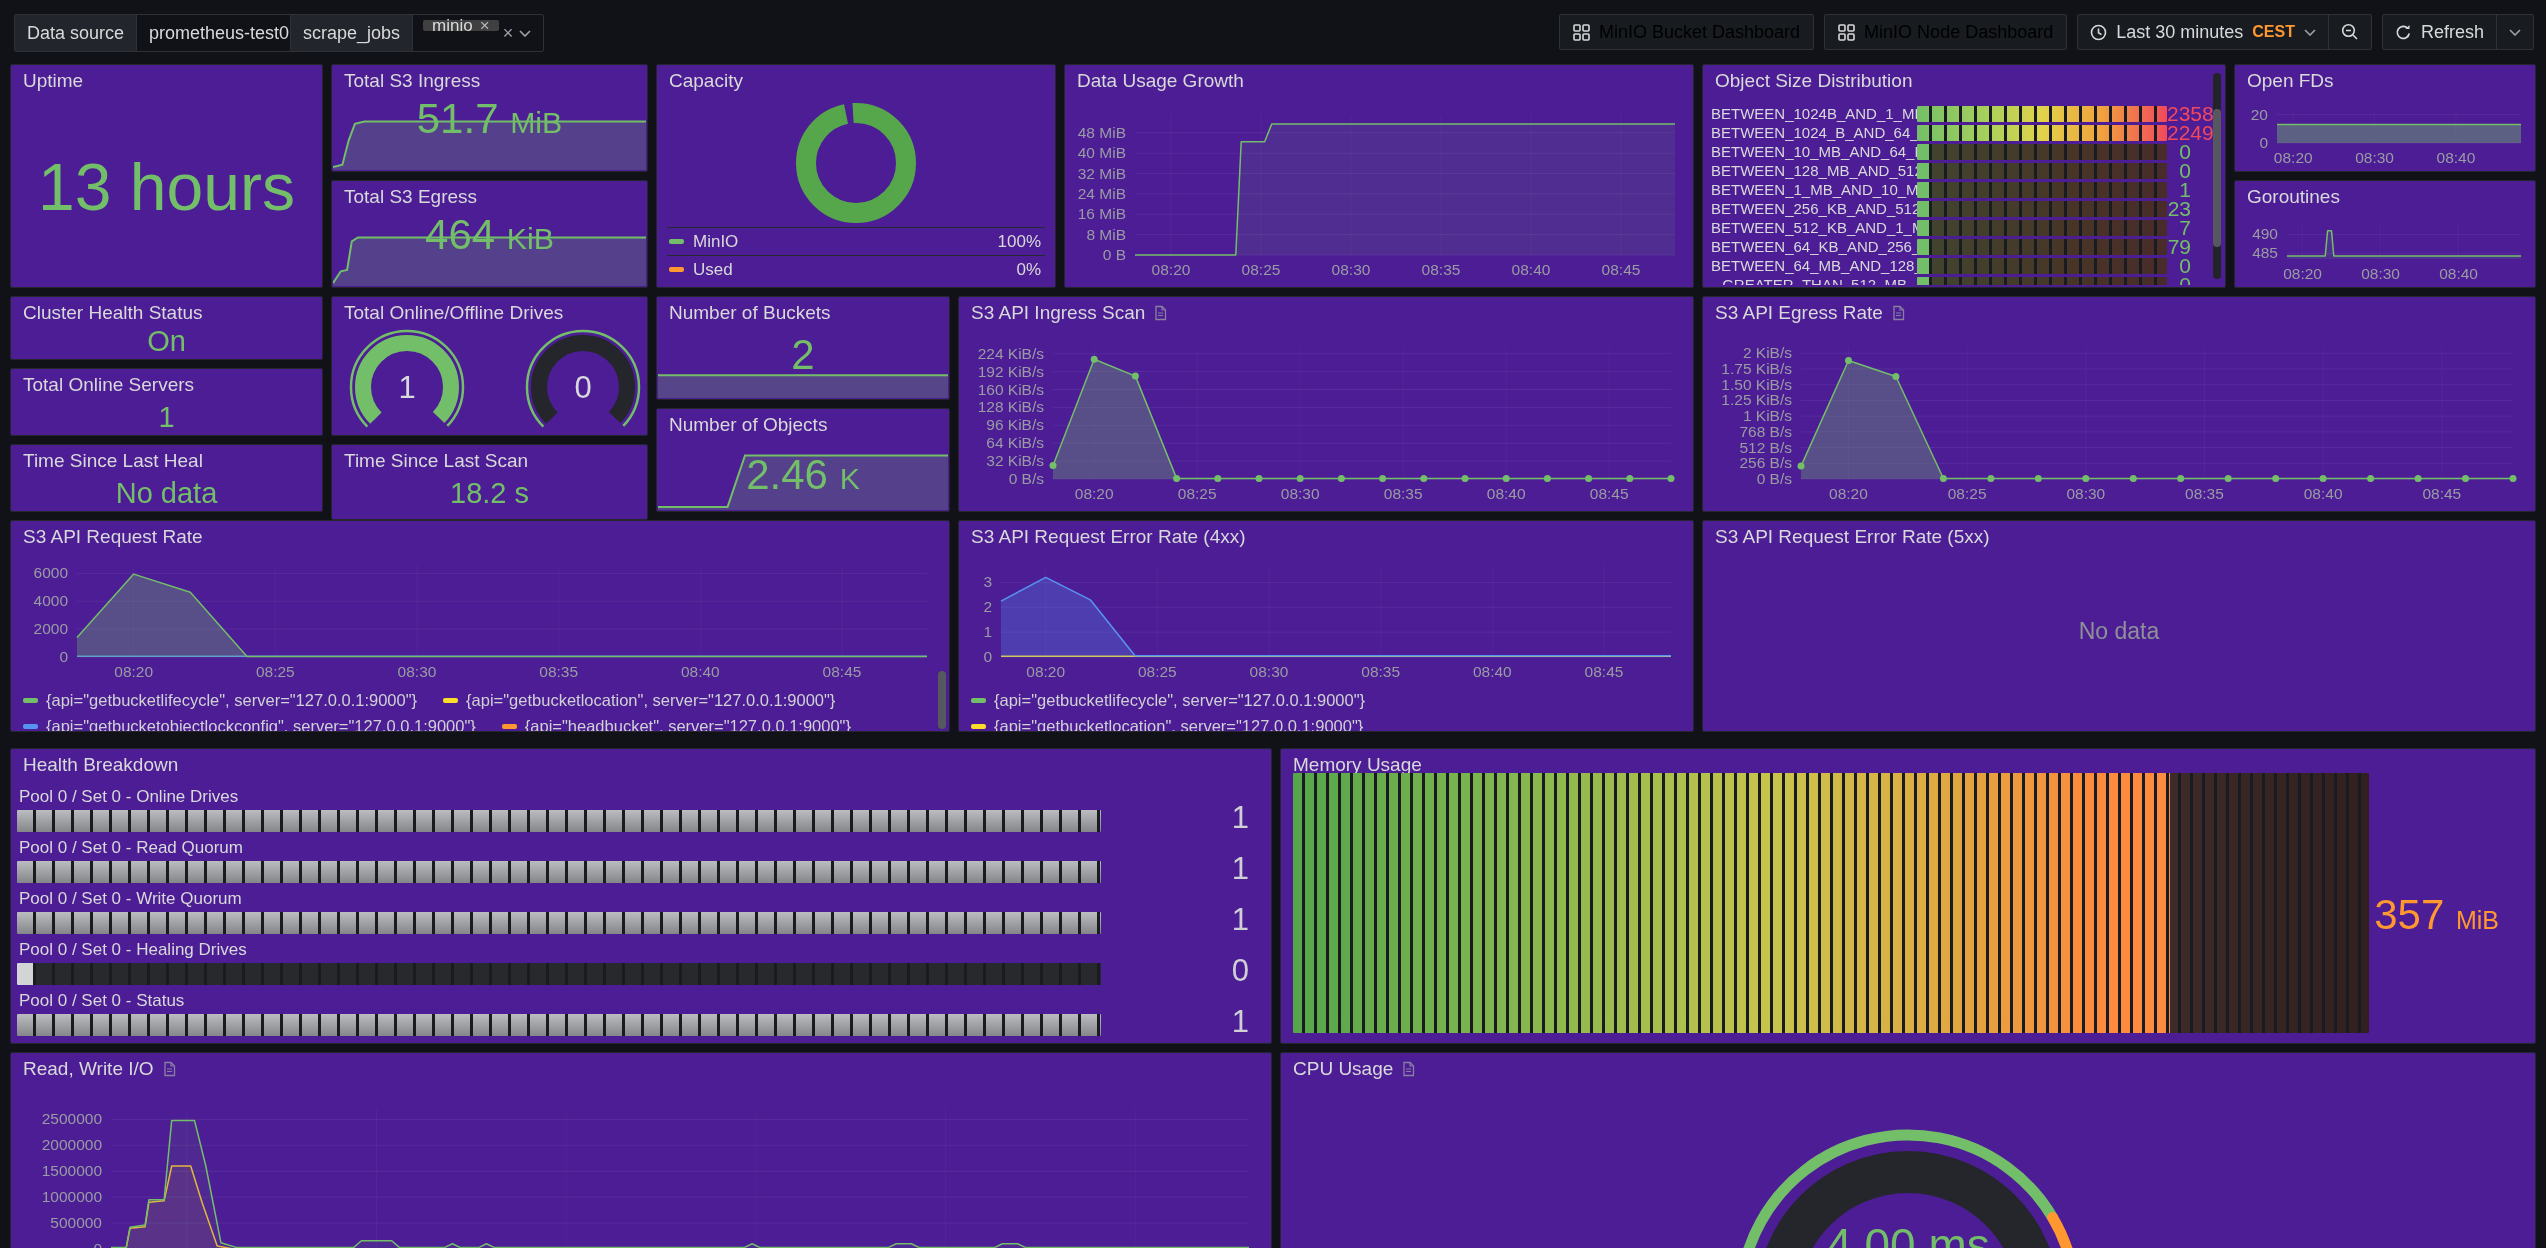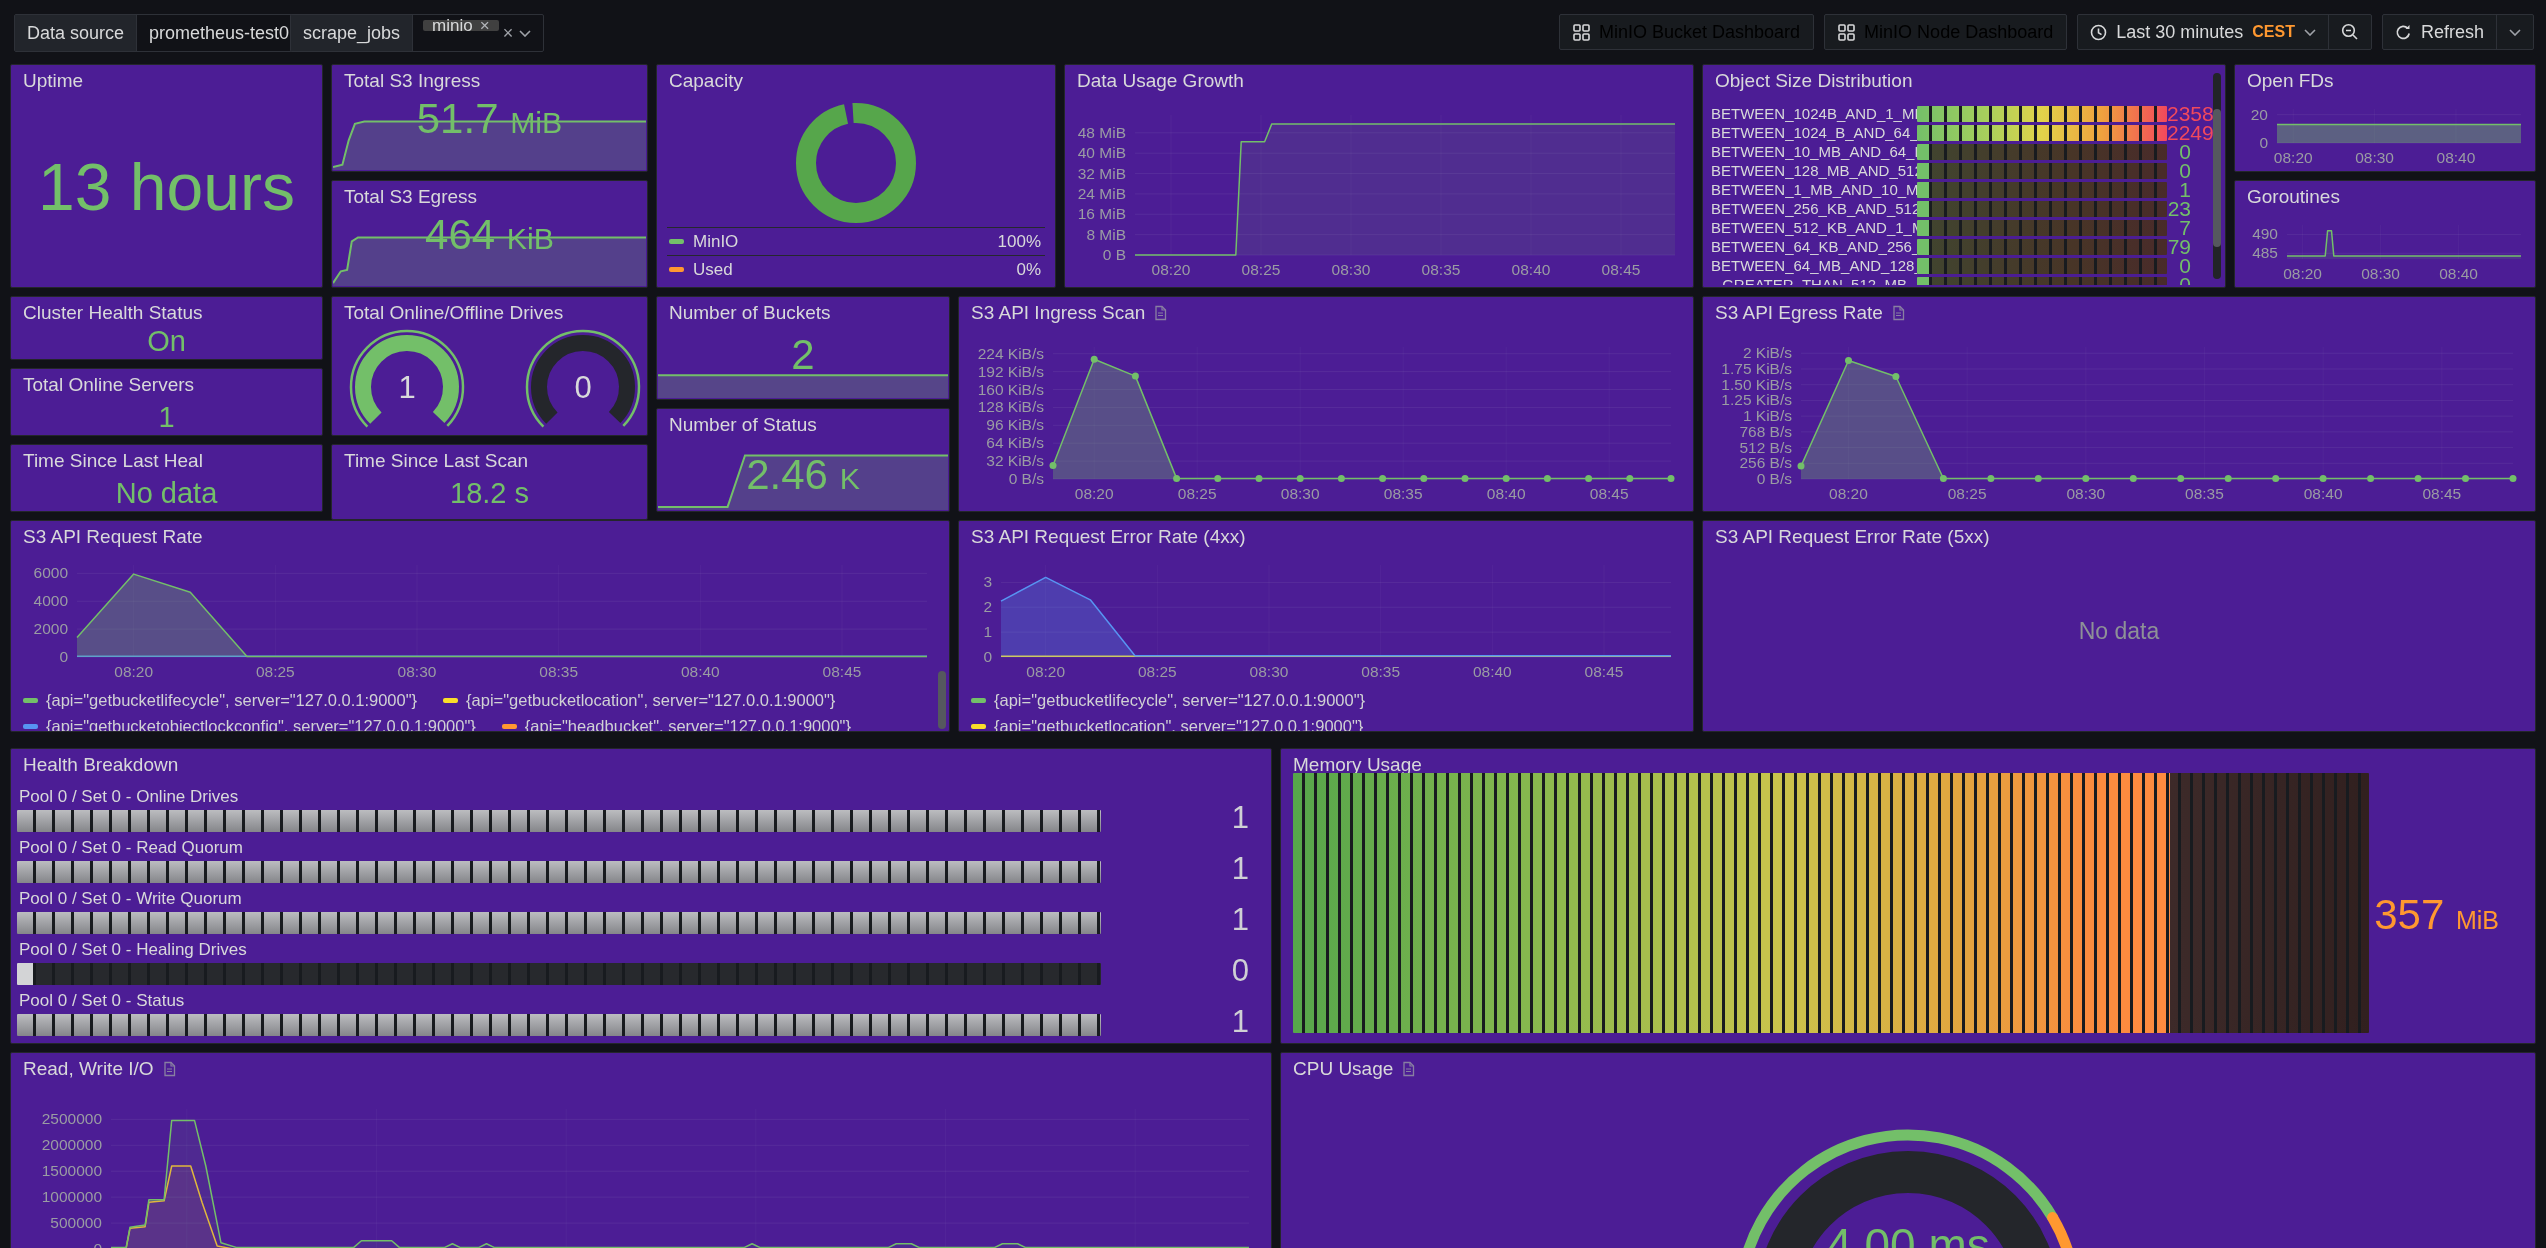--- a/index.html
+++ b/index.html
@@ -365,21 +365,21 @@
   <div class="ptitle">Number of Buckets</div>
   <div class="stat stat-lg" style="top:34px">2</div>
   <div class="spark" style="left:1px;right:1px;bottom:1px;height:26px">
       <svg width="290" height="26">
   <path d="M 0.0 3.3 L 290.0 3.3 L 290 26 L 0 26 Z" fill="#73bf69" fill-opacity="0.25"></path>
   <path d="M 0.0 3.3 L 290.0 3.3" fill="none" stroke="#73bf69" stroke-width="2"></path>
       </svg>
     </div>
 </div>
 <div class="panel" style="left:656px;top:408px;width:294px;height:104px">
-  <div class="ptitle">Number of Status</div>
+  <div class="ptitle">Number of Objects</div>
   <div class="stat stat-lg" style="top:42px">
     <span>2.46</span> <span class="unit">K</span>
   </div>
   <div class="spark" style="left:1px;right:1px;bottom:1px;height:56px">
       <svg width="290" height="56">
   <path d="M 0.0 52.9 L 69.6 52.9 L 87.0 1.5 L 290.0 1.5 L 290 56 L 0 56 Z" fill="#73bf69" fill-opacity="0.22"></path>
   <path d="M 0.0 52.9 L 69.6 52.9 L 87.0 1.5 L 290.0 1.5" fill="none" stroke="#73bf69" stroke-width="2"></path>
       </svg>
     </div>
 </div>

